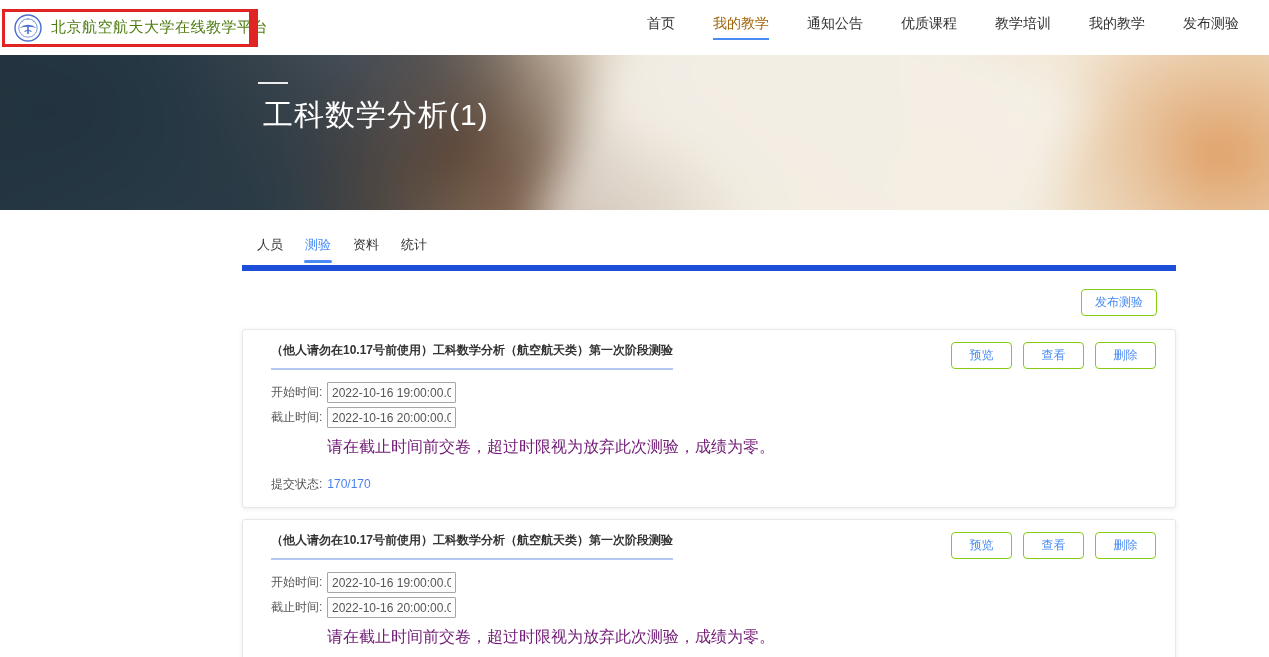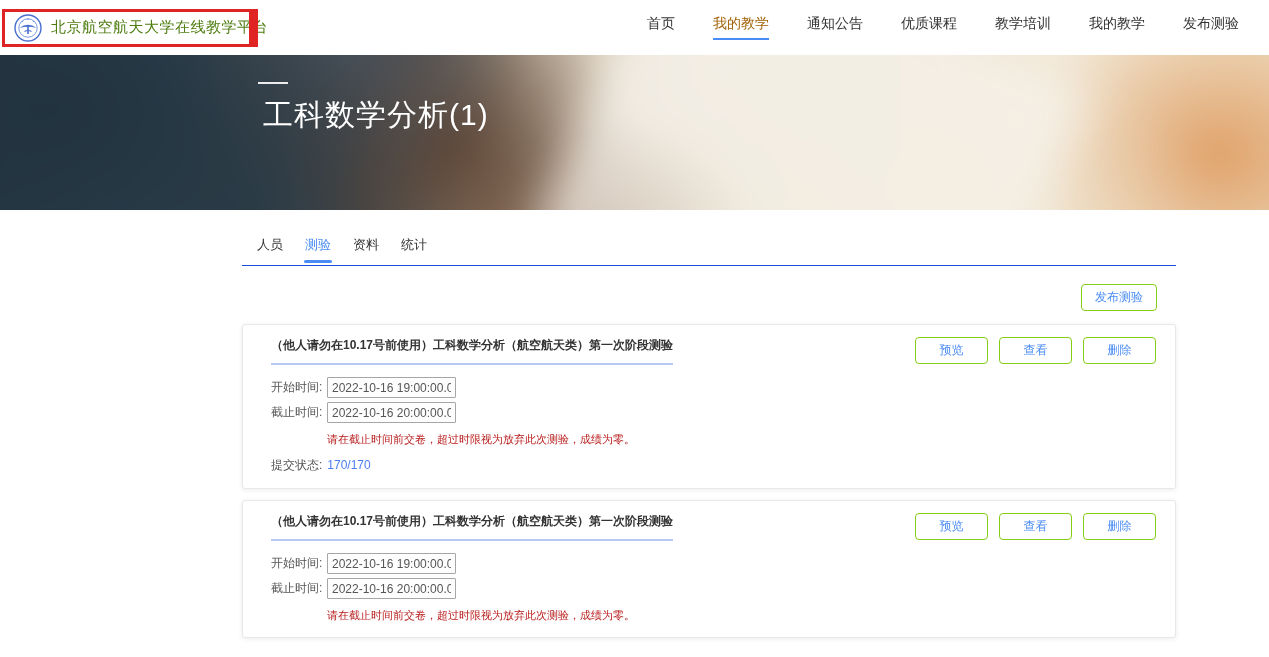--- a/index.html
+++ b/index.html
@@ -45,21 +45,21 @@
   }
   .hero-band {
     position: absolute; left: 46%; top: -45%; width: 36%; height: 230%;
     background: rgba(246,243,236,.72); transform: rotate(24deg); filter: blur(20px);
   }
   .hero-dash { position: absolute; left: 258px; top: 27px; width: 30px; height: 2px; background: rgba(255,255,255,.9); }
   .hero-title { position: absolute; left: 255px; top: 32px; margin: 8px; color: #fff; font-size: 30px; font-weight: 400; letter-spacing: 1px; text-align: center; }
 
   
   .main { margin-left: 242px; width: 934px; }
-  .tabs { padding: 26px 0 0 15px; border-bottom: 1px solid #1d4ed8; display: flex; gap: 22px; }
+  .tabs { padding: 26px 0 0 15px; border-bottom: 6px solid #1d4ed8; display: flex; gap: 22px; }
   .tab { font-size: 13px; color: #333; padding-bottom: 11px; position: relative; text-decoration: none; cursor: pointer; }
   .tab.active { color: #4a8cf5; }
   .tab.active::after { content: ""; position: absolute; left: -1px; right: -1px; bottom: 2px; height: 3px; background: #4a8cf5; border-radius: 2px; }
 
   .toolbar { margin-top: 18px; display: flex; justify-content: flex-end; padding-right: 19px; }
   .btn {
     height: 27px; padding: 0 13px; font-size: 12px; line-height: 25px;
     color: #4a8cf5; background: #fff; border: 1px solid #84cc16; border-radius: 4px;
     cursor: pointer; font-family: inherit; white-space: nowrap;
   }
@@ -69,31 +69,31 @@
     box-shadow: 0 1px 5px rgba(0,0,0,.08);
     padding: 12px 19px 14px 28px;
   }
   .card + .card { margin-top: 11px; }
   .card-head { display: flex; justify-content: space-between; align-items: flex-start; }
   .card-title {
     margin: 0; font-size: 12px; font-weight: 700; color: #333;
     padding-bottom: 9px; border-bottom: 2px solid #b6c9f3; align-self: flex-start;
   }
   .card-actions { display: flex; gap: 11px; flex-shrink: 0; margin-left: 20px; }
-  .card-actions .btn { width: 73px; padding: 0; }
+  .card-actions .btn { width: 61px; padding: 0; }
 
   .field-row { margin-top: 12px; display: flex; align-items: center; }
   .field-row + .field-row { margin-top: 4px; }
   .field-row label { width: 56px; font-size: 12px; color: #555; }
   .field-row input {
     width: 129px; height: 21px; border: 1px solid #a6a6a6; border-radius: 1px;
     font-size: 12px; color: #555; padding: 0 4px; background: #fdfdfd; font-family: inherit;
   }
-  .note { margin: 9px 0 0 56px; font-size: 11px; color: #b91c1c; }
-  .status-row { margin-top: 10px; font-size: 12px; color: #555; }
+  .note { margin: 9px 0 0 56px; font-size: 16px; color: #701a75; }
+  .status-row { margin-top: 18px; font-size: 12px; color: #555; }
   .status-row .link { color: #4a7ef0; text-decoration: none; margin-left: 5px; cursor: pointer; }
 </style>
 </head>
 <body>
 
 <header class="header">
   <div class="brand">
     <svg class="logo-icon" viewBox="0 0 28 28">
       <circle cx="14" cy="14" r="13" fill="#ffffff" stroke="#4a6fd1" stroke-width="1.4"></circle>
       <circle cx="14" cy="14" r="9.2" fill="none" stroke="#6c8fdd" stroke-width="0.9"></circle>

